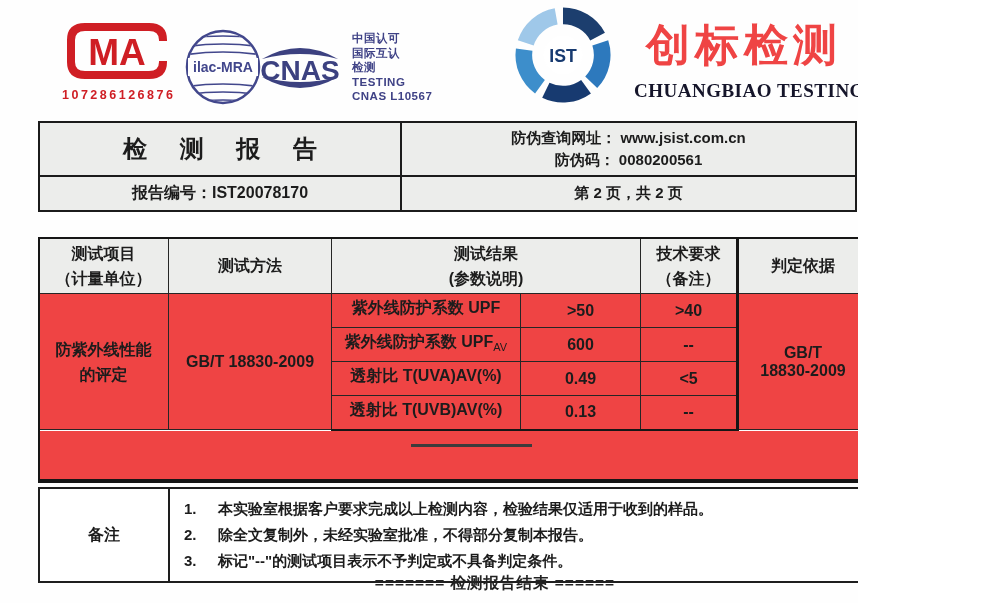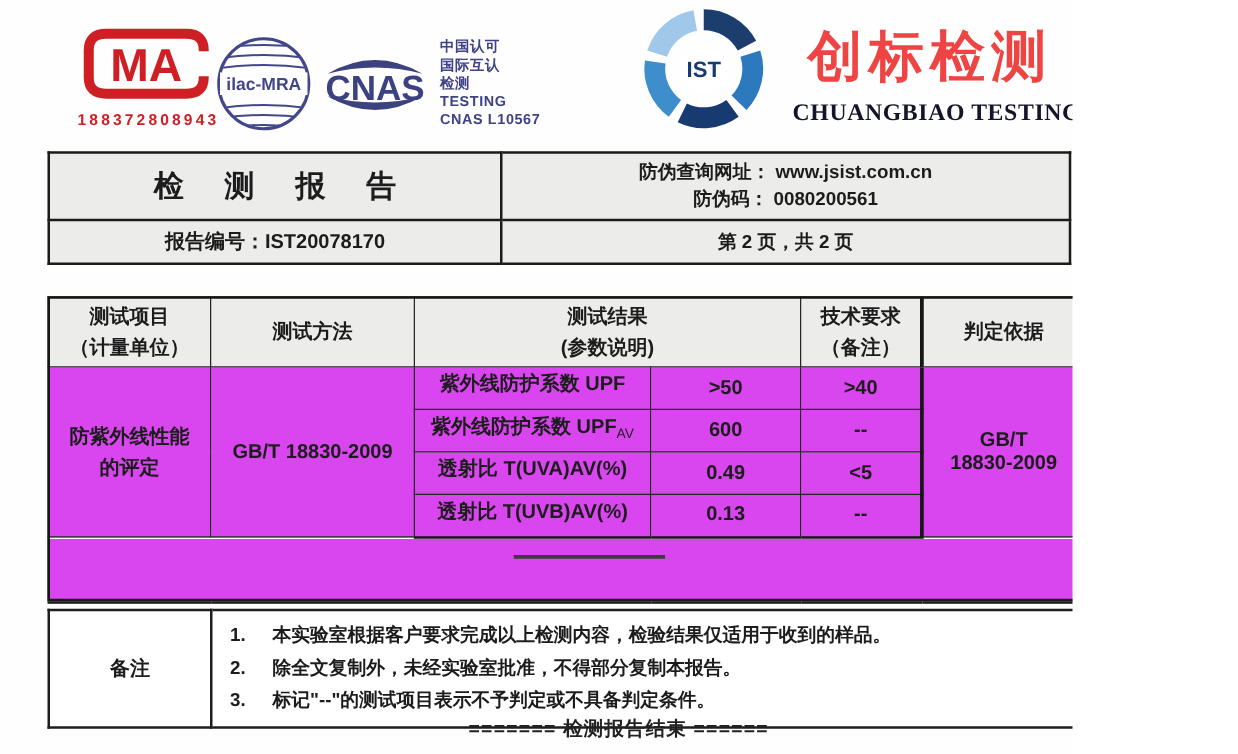--- a/index.html
+++ b/index.html
@@ -4,21 +4,21 @@
 <style>
   * { margin: 0; padding: 0; box-sizing: border-box; }
   html, body { background: #ffffff; }
   body { font-family: "Liberation Sans", "DejaVu Sans", sans-serif; color: #1c1c1c; }
   .page { position: relative; width: 858px; height: 603px; background: #fefefe; overflow: hidden; }
 
   
   .logo-band { position: absolute; left: 0; top: 0; width: 990px; height: 118px; }
   .cma-wrap { position: absolute; left: 62px; top: 20px; width: 110px; text-align: center; }
   .cma-number { margin-top: 2px; color: #cf1e24; font-size: 12.5px; font-weight: 700; letter-spacing: 2.5px; white-space: nowrap; }
-  .ilac-wrap { position: absolute; left: 172px; top: 25px; text-align: center; }
+  .ilac-wrap { position: absolute; left: 184px; top: 25px; text-align: center; }
   .cnas-wrap { position: absolute; left: 252px; top: 40px; }
   .cnas-side { position: absolute; left: 352px; top: 31px; color: #3f4286; font-size: 11.5px; font-weight: 600; line-height: 14.5px; letter-spacing: 0.5px; }
   .ist-wrap { position: absolute; left: 514px; top: 6px; }
   .brand { position: absolute; left: 634px; top: 16px; width: 220px; text-align: center; }
   .brand-cn { font-family: "Liberation Serif", "DejaVu Serif", serif; font-size: 44px; font-weight: 700; color: #ef4444; letter-spacing: 5px; white-space: nowrap; }
   .brand-en { margin-top: 5px; font-family: "Liberation Serif", "DejaVu Serif", serif; font-size: 19px; font-weight: 700; color: #15152a; letter-spacing: 0.5px; white-space: nowrap; }
 
   
   .ht { position: absolute; left: 38px; top: 121px; width: 817px; border-collapse: collapse; table-layout: fixed; background: #ecedeb; }
   .ht td { border: 2px solid #1b1b1b; text-align: center; vertical-align: middle; }
@@ -26,21 +26,21 @@
   .ht .r2 { height: 35px; }
   .report-title { font-size: 24px; font-weight: 700; letter-spacing: 13px; padding-left: 13px; }
   .antifake { font-size: 15px; font-weight: 700; line-height: 22px; }
   .report-no { font-size: 16px; font-weight: 700; margin-top: 24px; }
   .page-info { font-size: 15px; font-weight: 600; }
 
   
   .mt { position: absolute; left: 38px; top: 237px; width: 915px; border-collapse: collapse; table-layout: fixed; }
   .mt th, .mt td { border: 1.5px solid #262626; text-align: center; vertical-align: middle; }
   .mt th { background: #ecedeb; font-size: 16px; font-weight: 700; line-height: 25px; height: 56px; }
-  .mt td { background: #d946ef; font-size: 16px; font-weight: 600; height: 34px; }
+  .mt td { background: #ef4444; font-size: 16px; font-weight: 600; height: 34px; }
   .mt .cjk-strong { font-weight: 700; line-height: 25px; }
   .basis-sep { border-left: 3px solid #161616 !important; }
   .mt tr.last-data td { border-bottom: 2px solid #161616; }
   .mt td.empty-cell { height: 52px; position: relative; border-bottom: 2.5px solid #161616; }
   .stray-line { position: absolute; left: 372px; top: 13px; width: 121px; height: 3px; background: #3c3c3c; }
   .outer-frame { position: absolute; left: 38px; top: 237px; width: 915px; height: 244px; border: 2.5px solid #161616; pointer-events: none; }
   .sub { font-size: 11px; vertical-align: -4px; font-weight: 400; }
 
   
   .rt { position: absolute; left: 38px; top: 487px; width: 907px; border-collapse: collapse; table-layout: fixed; }
@@ -59,21 +59,21 @@
 
 <div class="page">
 
   <div class="logo-band">
 
     <div class="cma-wrap">
       <svg width="106" height="62" viewBox="0 0 106 62">
         <path d="M99,21 V20 Q99,7 85,7 H21 Q7,7 7,20 V42 Q7,55 21,55 H85 Q99,55 99,42 V41" fill="none" stroke="#cf1e24" stroke-width="8"></path>
         <text x="53" y="45" text-anchor="middle" font-size="37" font-weight="bold" fill="#cf1e24" font-family="Liberation Sans, DejaVu Sans, sans-serif">MA</text>
       </svg>
-      <div class="cma-number">188372808943</div>
+      <div class="cma-number">107286126876</div>
     </div>
 
     <div class="ilac-wrap">
       <svg width="78" height="84" viewBox="0 0 78 84">
         <defs>
             <clipPath id="ilacClip">
               <circle cx="39" cy="42" r="35"></circle>
             </clipPath>
           </defs>
         <circle cx="39" cy="42" r="36" fill="none" stroke="#42478c" stroke-width="2.5"></circle>

